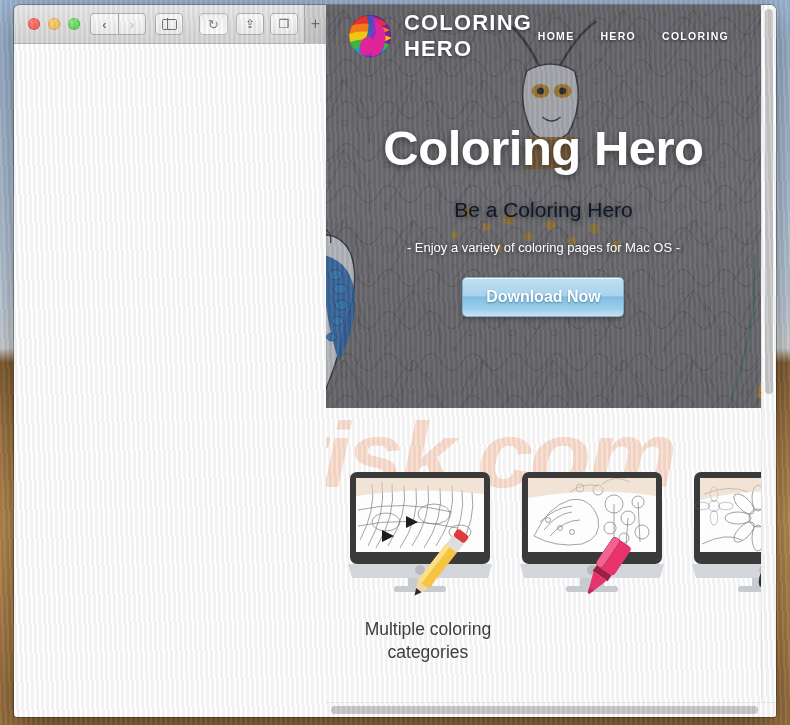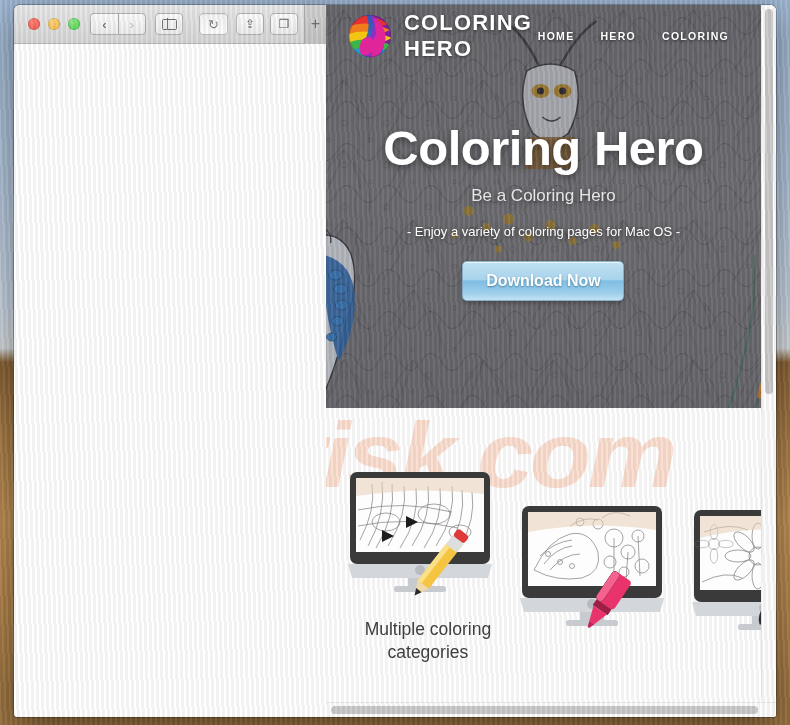--- a/index.html
+++ b/index.html
@@ -119,21 +119,21 @@
   .hero-center {
     position:absolute; top:0; left:0; right:0; bottom:0;
     display:flex; flex-direction:column; align-items:center;
     padding-top:118px; z-index:3;
   }
   .h-title {
     color:#fff; font-size:49px; font-weight:bold; letter-spacing:-0.5px;
     text-shadow:0 2px 7px rgba(0,0,0,0.45); line-height:1.05;
   }
   .h-sub {
-    color:#e5e5e5; font-size:17px; margin-top:12px;
+    color:#0f172a; font-size:21px; margin-top:24px;
     text-shadow:0 1px 5px rgba(0,0,0,0.5);
   }
   .h-tag {
     color:#fff; font-size:13px; margin-top:18px;
     text-shadow:0 1px 4px rgba(0,0,0,0.6);
   }
   .dl-btn {
     margin-top:22px; width:162px; height:40px;
     border-radius:5px; border:1px solid rgba(120,160,185,0.75);
     background:linear-gradient(to bottom,
@@ -155,21 +155,21 @@
     font-size:93px; font-weight:bold; font-style:italic;
     color:#fbded0; letter-spacing:-3px;
     white-space:nowrap; user-select:none; pointer-events:none;
     transform:scaleX(1.08);
   }
   .fgrid {
     position:relative; z-index:2;
     display:grid; grid-template-columns:repeat(3,1fr);
     padding:52px 16px 0 16px; gap:0;
   }
-  .fcol { display:flex; flex-direction:column; align-items:center;justify-content:center; }
+  .fcol { display:flex; flex-direction:column; align-items:center; }
   .monitor { width:172px; height:126px; }
   .ftitle {
     margin-top:22px; font-size:17.5px; color:#3d3d3d;
     text-align:center; line-height:1.3; max-width:230px;
   }
   .fdesc {
     margin-top:9px; font-size:10px; color:#585858;
     text-align:center; line-height:1.5; max-width:225px;
   }
 

